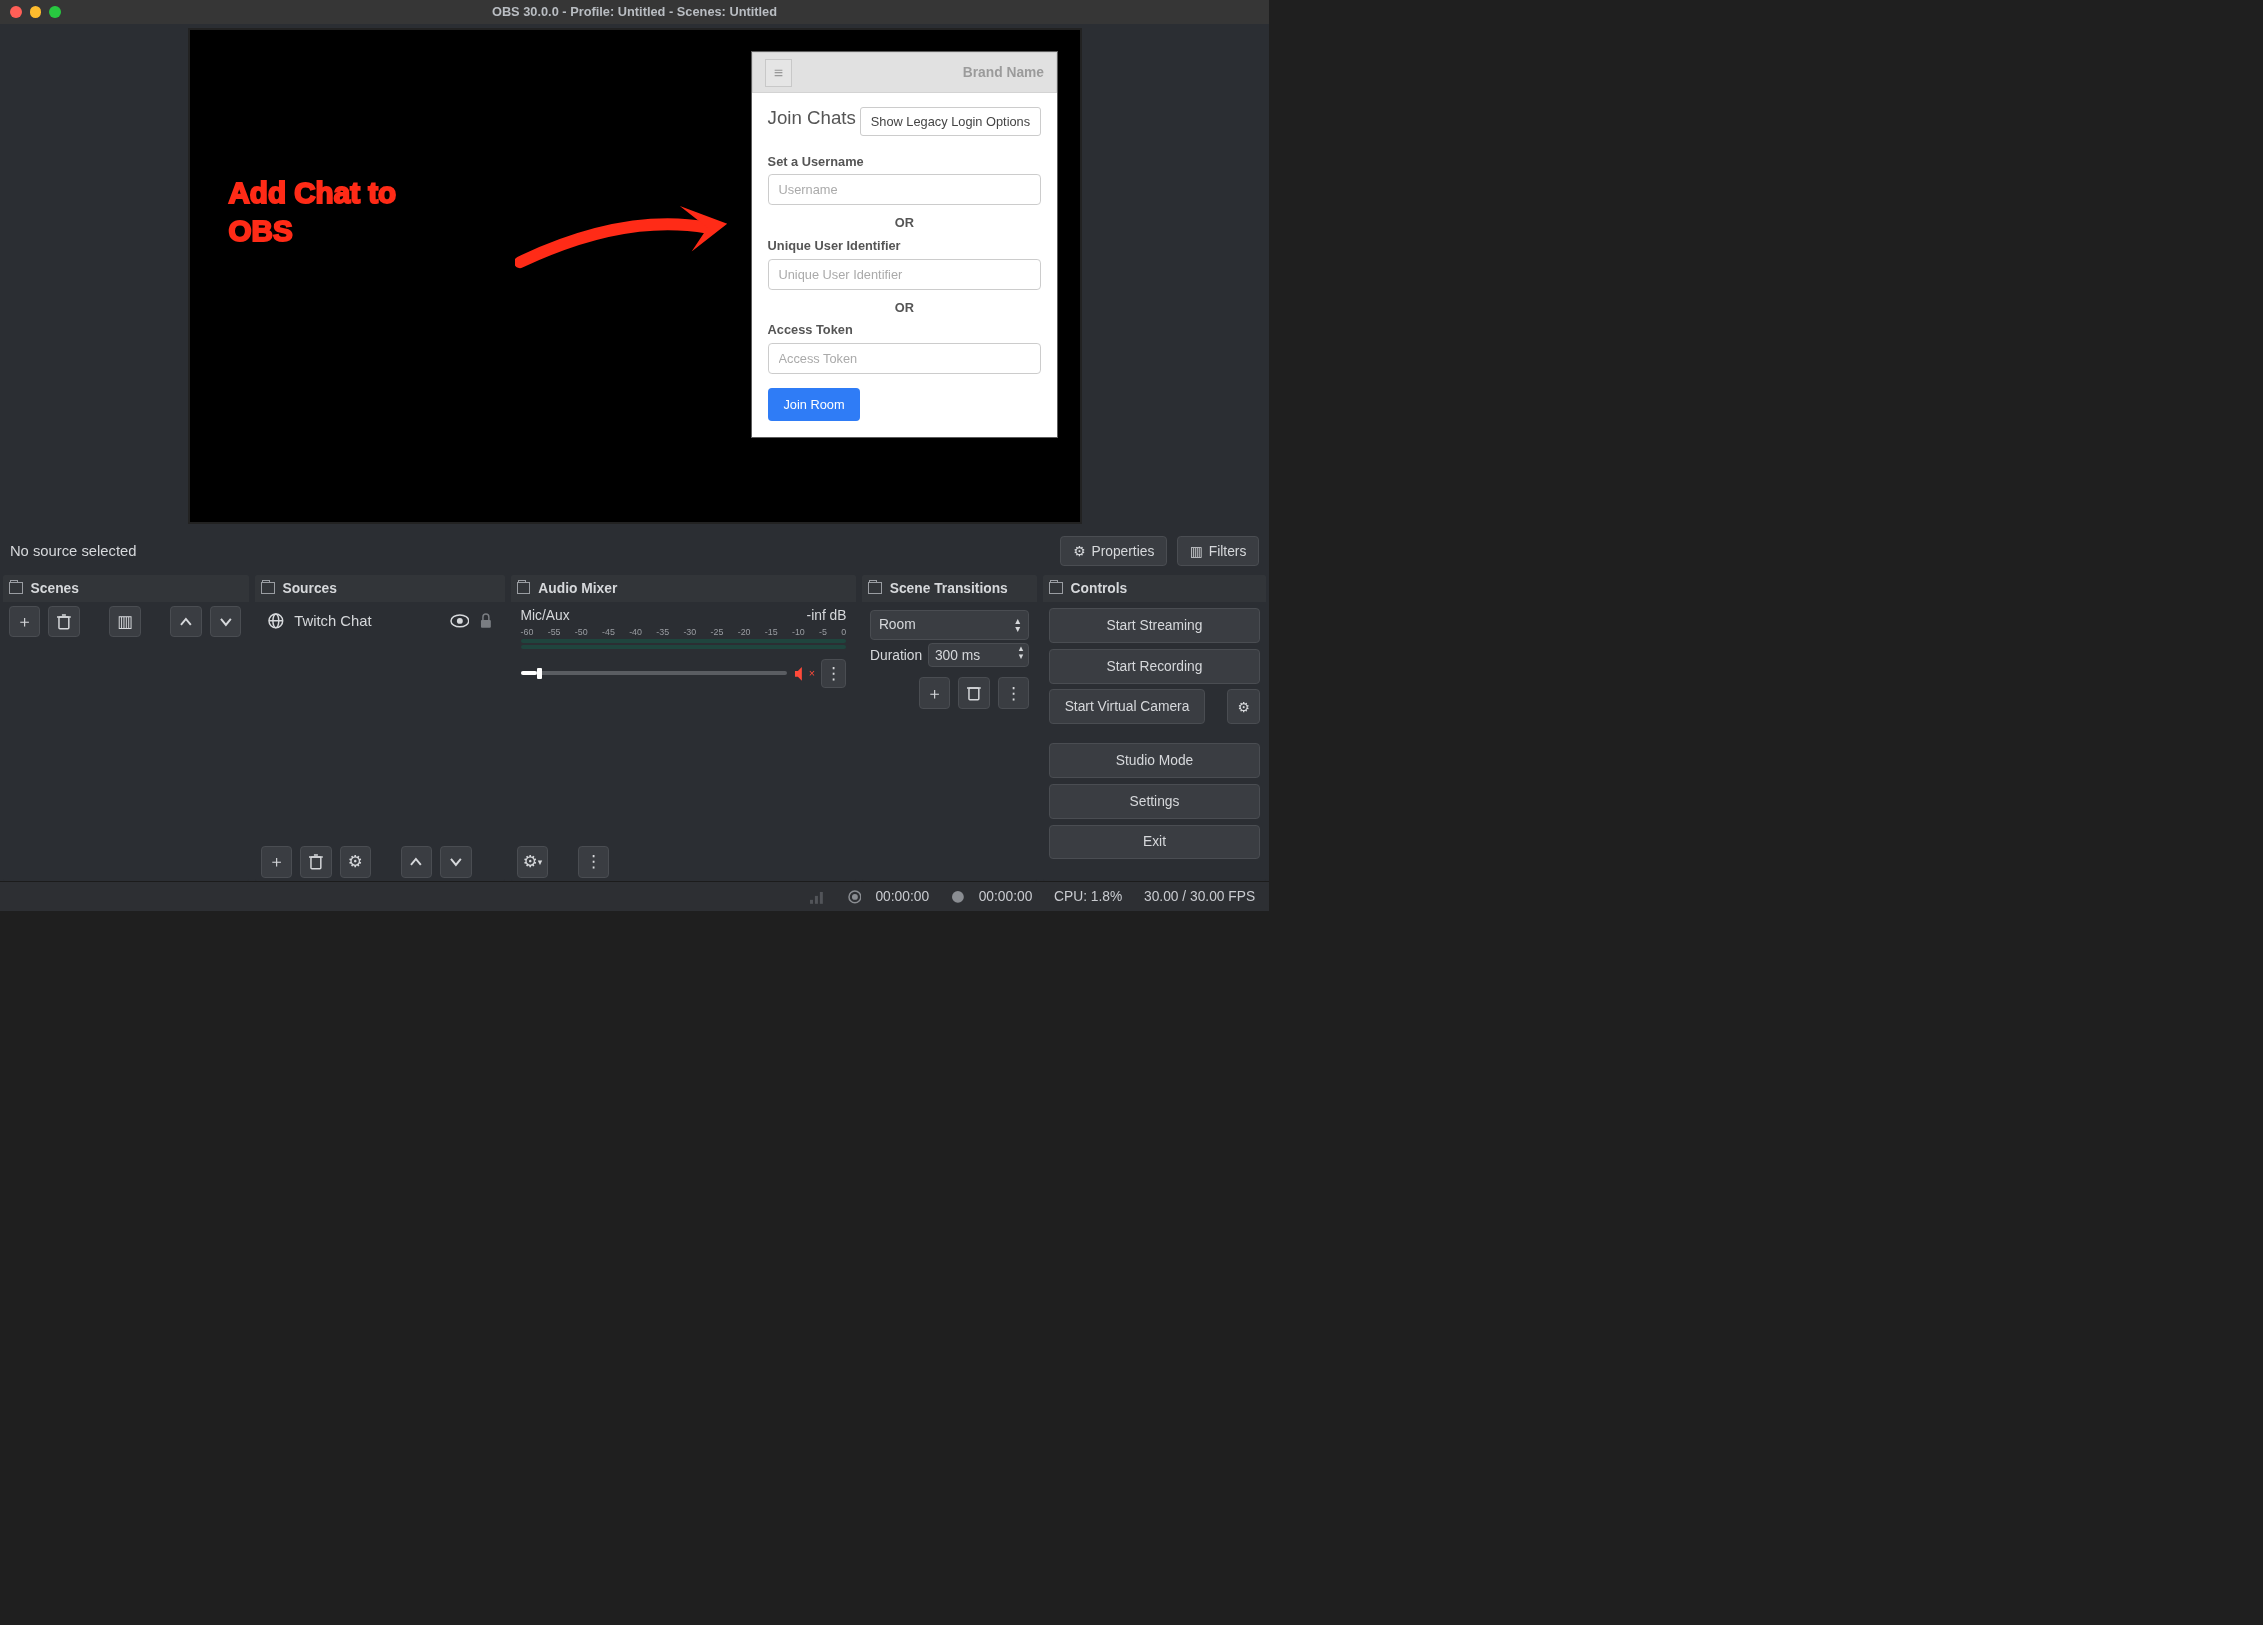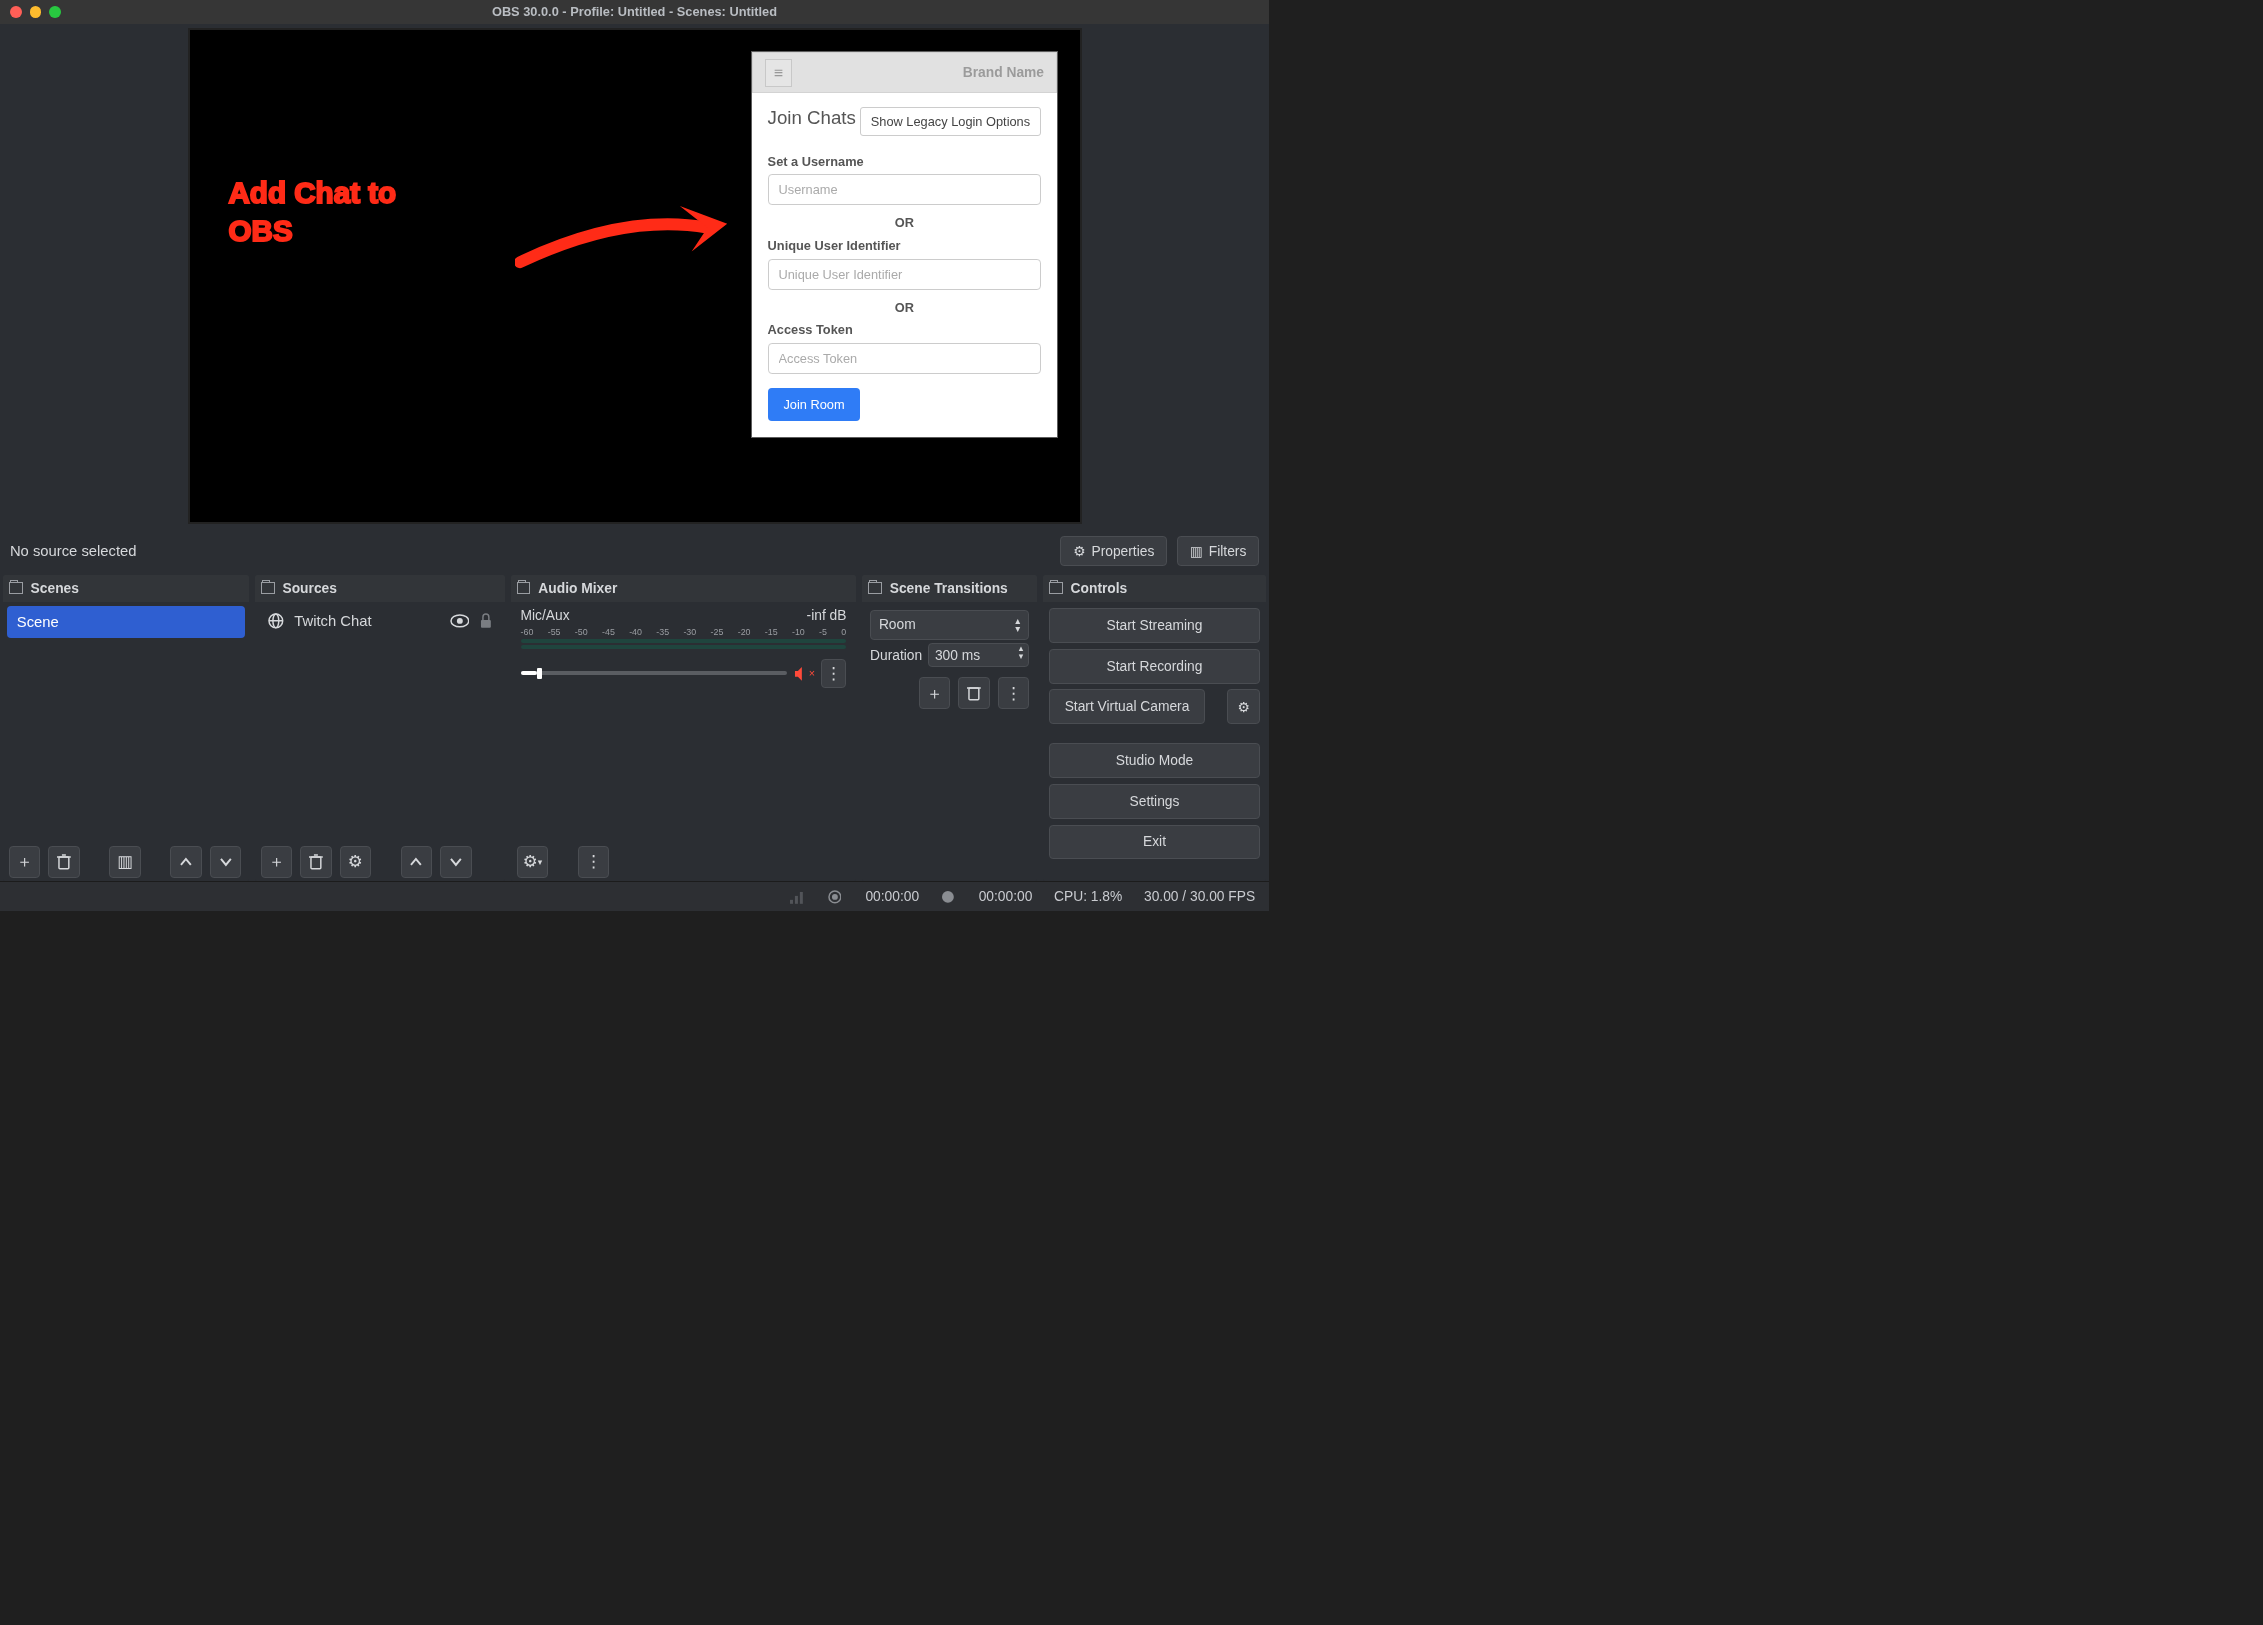--- a/index.html
+++ b/index.html
@@ -59,21 +59,21 @@
   .slider-fill { position: absolute; left: 0; top: 0; height: 100%; width: 6%; background: #fff; border-radius: 2px; }
   .slider-thumb { position: absolute; left: 6%; top: -3.9px; width: 5.9px; height: 11.8px; background: #fff; border-radius: 1px; }
   .mute { color: #ff4a3a; font-size: 14.8px; display: flex; align-items: center; }
   .trans-select { width: 100%; background: #3a3d42; border: 1px solid #4a4d52; color: #d6d8db; padding: 5.9px 7.9px; border-radius: 3.9px; font-size: 13.8px; display: flex; justify-content: space-between; align-items: center; }
   .trans-row { display: flex; align-items: center; gap: 5.9px; margin-top: 3px; font-size: 13.8px; }
   .dur-input { background: #3a3d42; border: 1px solid #4a4d52; color: #d6d8db; padding: 3.9px 5.9px; border-radius: 3.9px; width: 77px; font-size: 13.8px; }
   .trans-btns { display: flex; gap: 7.9px; margin-top: 9.9px; justify-content: flex-end; }
   .ctrl-btn { width: 100%; background: #3a3d42; border: 1px solid #4a4d52; color: #d6d8db; padding: 8.9px; border-radius: 3.9px; font-size: 13.8px; margin-bottom: 5.9px; text-align: center; }
   .vc-row { display: flex; gap: 22px; margin-bottom: 19px; }
   .statusbar { height: 29.6px; background: #2d2f33; border-top: 1px solid #1c1c1c; display: flex; align-items: center; justify-content: flex-end; gap: 21.7px; padding: 0 13.8px; font-size: 13.8px; color: #c9cbd0; }
-  .status-item { display: flex; align-items: flex-end; gap: 24px; }
+  .status-item { display: flex; align-items: flex-end; gap: 14px; }
   .dock-icon { width: 13.8px; height: 11.8px; border: 1px solid #9a9da2; position: relative; }
   .dock-icon::before { content: ''; position: absolute; left: 0; top: -3px; width: 5.9px; height: 2px; border: 1px solid #9a9da2; border-bottom: none; }
   svg { display: block; }
 </style>
 </head>
 <body>
 
 <div class="window">
 
   <div class="titlebar">
@@ -130,23 +130,20 @@
       <span>Filters</span>
     </button>
   </div>
 
   <div class="docks">
 
     <div class="dock scenes">
       <div class="dock-header">
         <span class="dock-icon"></span>
         <span>Scenes</span>
-      </div>
-      <div class="dock-body">
-        <div class="scene-item">Scene</div>
       </div>
       <div class="dock-footer">
         <div class="sqbtn">＋</div>
         <div class="sqbtn">
             <svg width="13.8" height="15.8" viewBox="0 0 14 16">
               <rect x="2" y="3" width="10" height="12" rx="1" fill="none" stroke="#d6d8db" stroke-width="1.5"></rect>
               <line x1="0" y1="3" x2="14" y2="3" stroke="#d6d8db" stroke-width="1.5"></line>
               <line x1="5" y1="1" x2="9" y2="1" stroke="#d6d8db" stroke-width="1.5"></line>
             </svg>
           </div>

